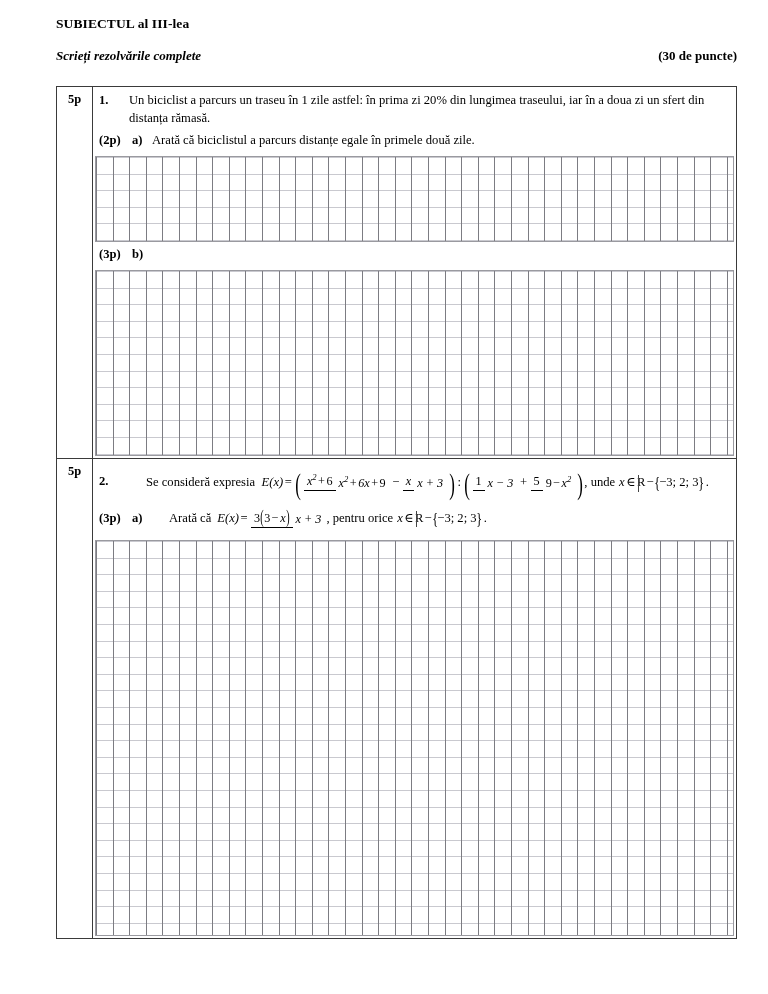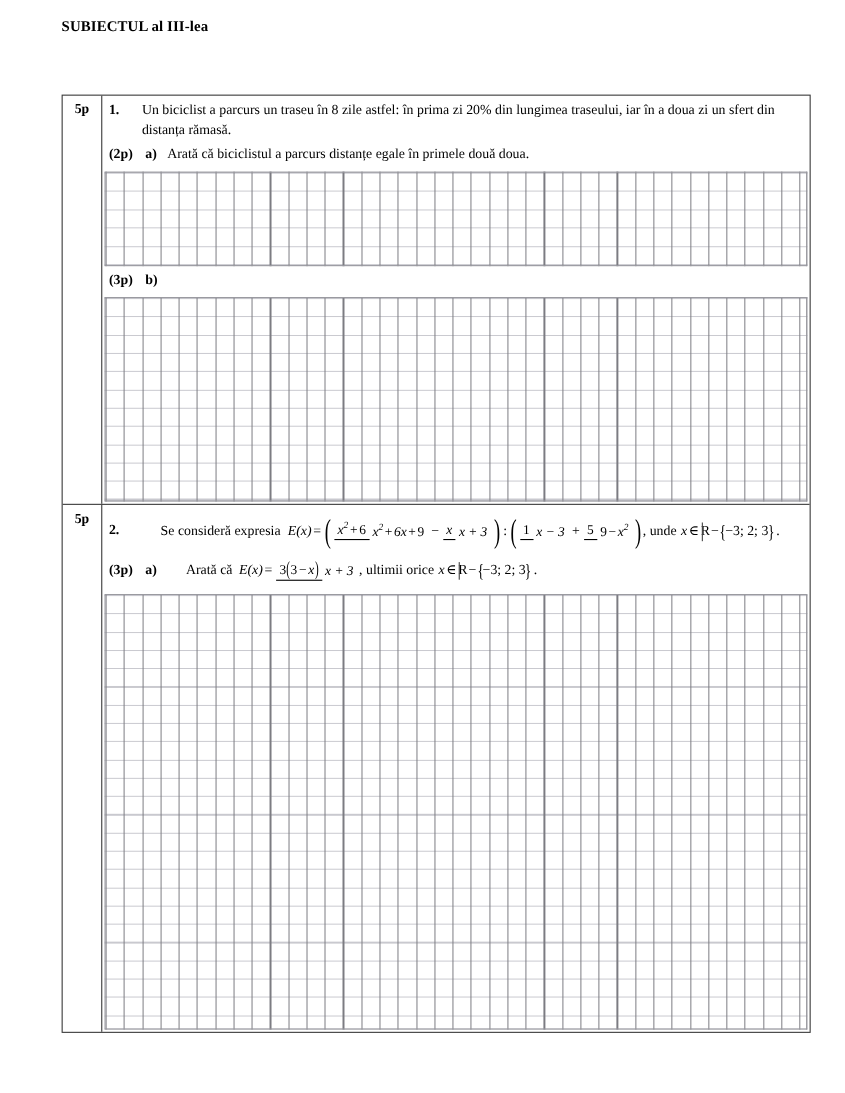--- a/index.html
+++ b/index.html
@@ -217,36 +217,40 @@
     margin-left: 17px;
   }
 </style>
 </head>
 <body>
 
 <div class="page">
 
   <div class="doc-title">SUBIECTUL al III-lea</div>
 
+  <div class="subtitle-row">
+    <div class="subtitle">Scrieți rezolvările complete</div>
+    <div class="points-total">(30 de puncte)</div>
+  </div>
 
   <div class="table">
 
     <div class="trow divider">
       <div class="pcell">5p</div>
       <div class="bodycell">
 
         <div class="stmt">
           <div class="num">1.</div>
-          <div class="txt">Un biciclist a parcurs un traseu în 8 zile astfel: în prima zi 20% din lungimea traseului, iar în a doua zi un sfert din distanța rămasă.</div>
+          <div class="txt">Un biciclist a parcurs un traseu în 1 zile astfel: în prima zi 20% din lungimea traseului, iar în a doua zi un sfert din distanța rămasă.</div>
         </div>
 
         <div class="sub">
           <div class="pts">(2p)</div>
           <div class="lbl">a)</div>
-          <div class="txt">Arată că biciclistul a parcurs distanțe egale în primele două doua.</div>
+          <div class="txt">Arată că biciclistul a parcurs distanțe egale în primele două zile.</div>
         </div>
 
         <div class="gridwrap">
           <div class="grid" style="height:86px"></div>
         </div>
 
         <div class="sub">
           <div class="pts">(3p)</div>
           <div class="lbl">b)</div>
         </div>
@@ -326,21 +330,21 @@
 
             <span class="math" style="margin-left:6px">
               <span>E(x)</span>
                 <span class="op">=</span>
               <span class="frac">
                 <span class="n"><span class="up">3</span><span class="paren" style="font-size:18px;top:1px">(</span><span class="up">3</span><span class="op">−</span><span>x</span><span class="paren" style="font-size:18px;top:1px">)</span></span>
                 <span class="d">x + 3</span>
               </span>
             </span>
 
-            <span style="margin-right:4px">, ultimii orice</span>
+            <span style="margin-right:4px">, pentru orice</span>
 
             <span class="math">
               <span>x</span>
                 <span class="op">∈</span>
                 <span class="bbR">R</span>
                 <span class="op">−</span>
                 <span class="brace">{</span>
                 <span class="up">−3; 2; 3</span>
                 <span class="brace">}</span>
                 <span class="up" style="padding-left:3px">.</span>

